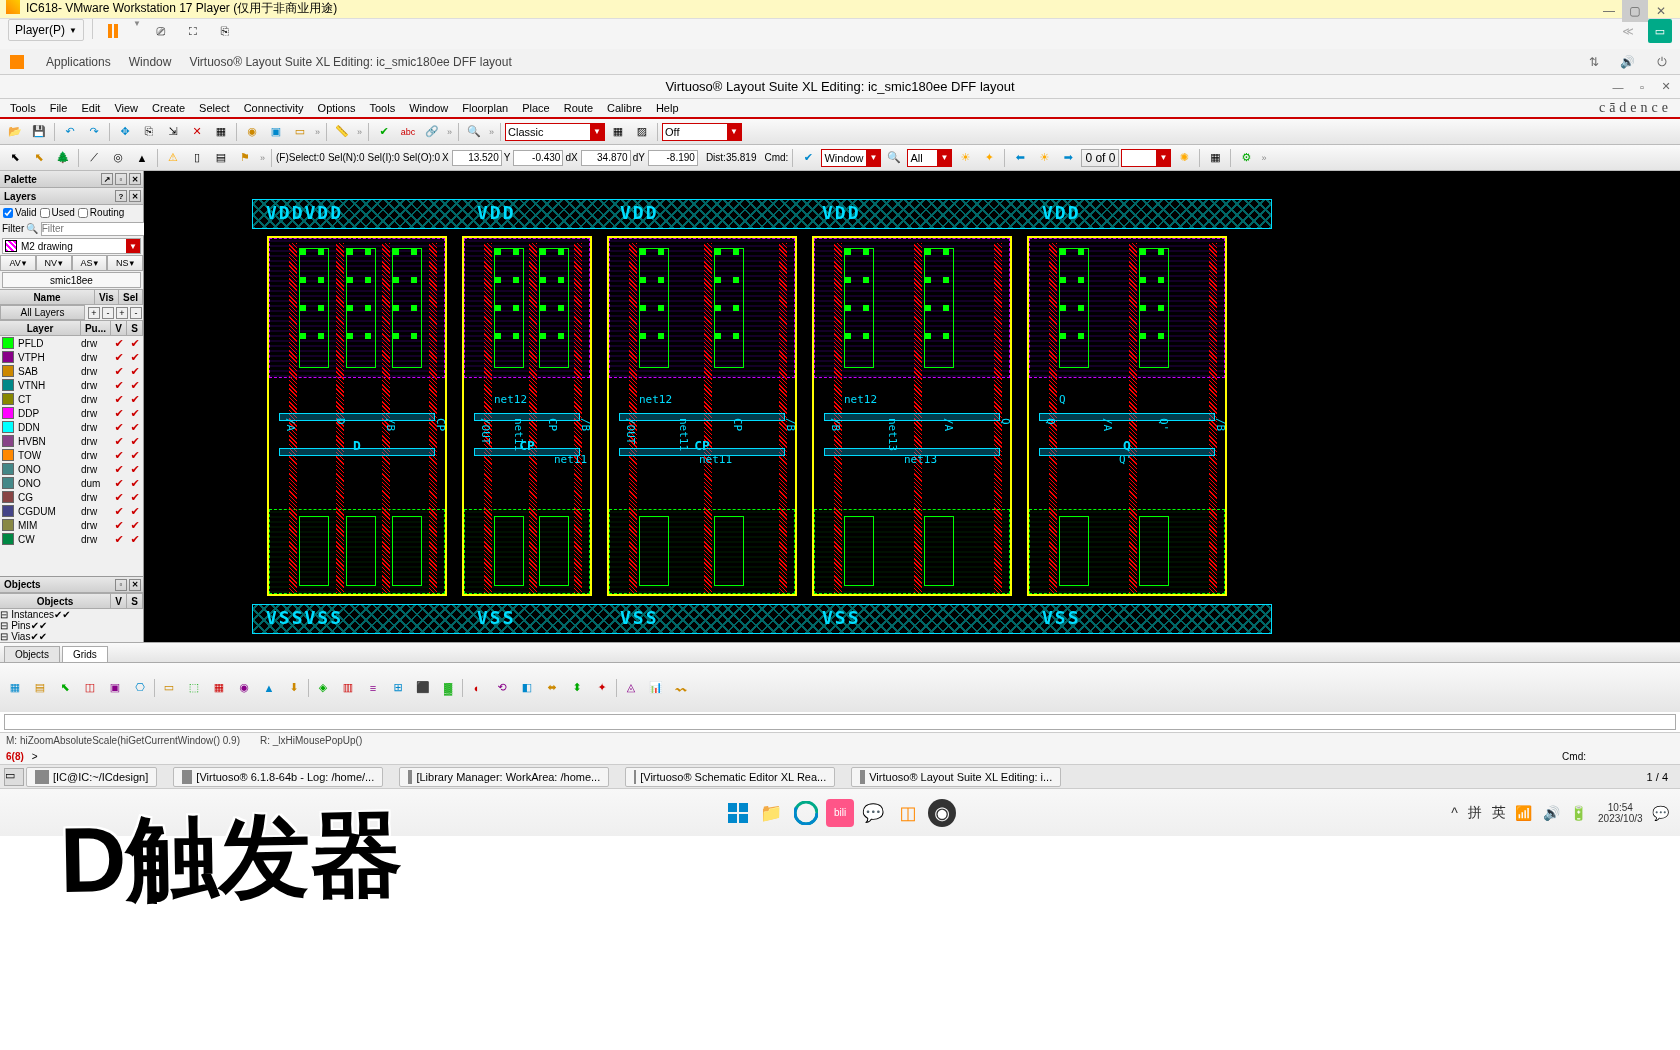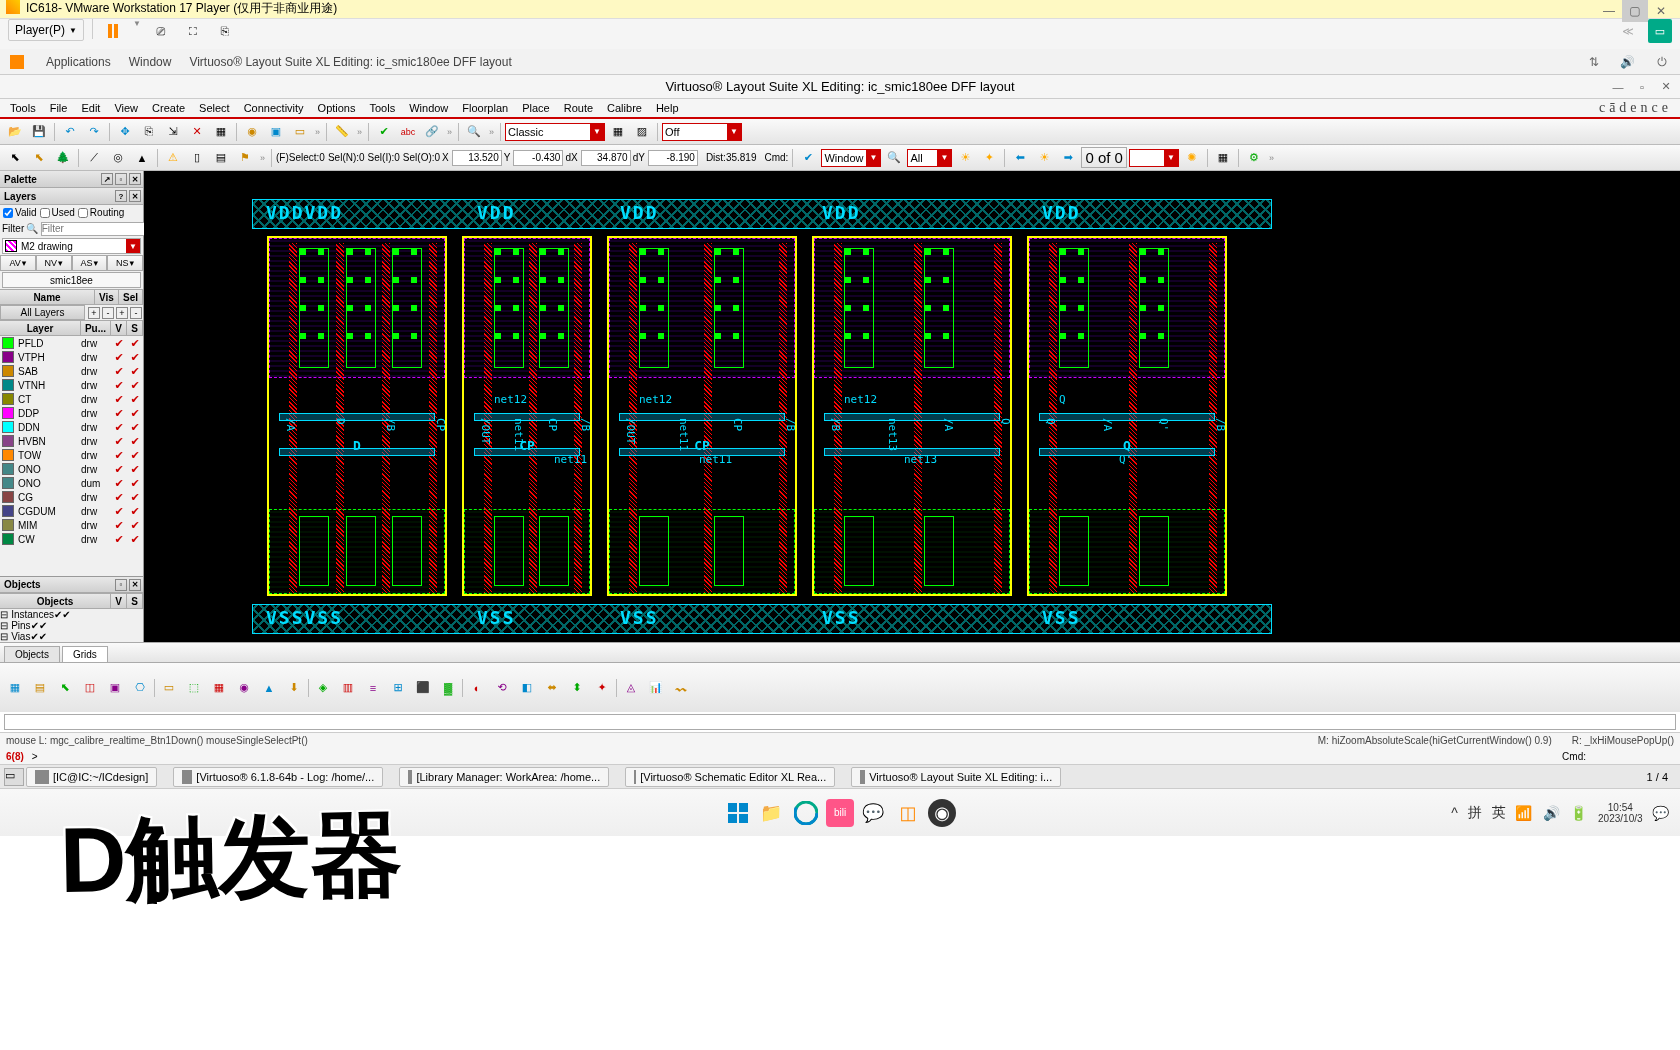--- a/index.html
+++ b/index.html
@@ -26,21 +26,21 @@
 .cadence-menu .brand{position:absolute;right:8px;font-family:Georgia,serif;letter-spacing:4px;font-size:14px;color:#444}
 .cadence-tb{height:26px;background:linear-gradient(#fafafa,#e5e5e5);border-bottom:1px solid #bbb;display:flex;align-items:center;padding:0 4px;gap:2px}
 .cadence-tb .tbtn{width:22px;height:20px;display:flex;align-items:center;justify-content:center;border:1px solid transparent;border-radius:2px}
 .cadence-tb .sep{width:1px;height:18px;background:#bbb;margin:0 2px}
 .cadence-tb .more{color:#888;font-size:9px;padding:0 2px}
 .cadence-tb select,.cadence-tb .sel{height:18px;font-size:11px;border:1px solid #c00;padding:0 2px}
 .cadence-tb .sel{background:#fff;display:flex;align-items:center;width:100px;position:relative}
 .cadence-tb .sel .arr{position:absolute;right:0;width:14px;height:16px;background:#c00;color:#fff;font-size:8px;display:flex;align-items:center;justify-content:center}
 .cadence-tb .coord{display:flex;align-items:center;gap:3px;font-size:10px}
 .cadence-tb .coord input{width:50px;height:16px;border:1px solid #aaa;font-size:10px;padding:0 2px;text-align:right}
-.cadence-tb .pager{font-size:15px;border:1px solid #aaa;padding:1px 3px}
+.cadence-tb .pager{font-size:12px;border:1px solid #aaa;padding:1px 3px}
 .main{display:flex;height:471px}
 .palette{width:144px;background:#f0f0f0;border-right:1px solid #999;display:flex;flex-direction:column;font-size:10px}
 .palette .hdr{height:17px;background:linear-gradient(#e8e8e8,#d0d0d0);border-bottom:1px solid #aaa;display:flex;align-items:center;padding:0 4px;font-weight:bold;position:relative}
 .palette .hdr .hbtns{position:absolute;right:2px;display:flex;gap:2px}
 .palette .hdr .hbtn{width:12px;height:12px;border:1px solid #888;font-size:8px;display:flex;align-items:center;justify-content:center}
 .palette .row{height:15px;display:flex;align-items:center;padding:0 3px;gap:3px}
 .palette .row label{display:flex;align-items:center;gap:2px}
 .palette .row input[type=checkbox]{width:10px;height:10px}
 .palette .filt{display:flex;align-items:center;height:17px;padding:0 2px;gap:2px}
 .palette .filt input{flex:1;height:14px;font-size:10px;border:1px solid #aaa}
@@ -777,21 +777,20 @@
     <span class="tbtn" style="color: rgb(204, 0, 0);">✦</span>
     <span class="sep" style="width: 1px; height: 18px; background: rgb(187, 187, 187);"></span>
     <span class="tbtn" style="color: rgb(136, 0, 136);">◬</span>
     <span class="tbtn" style="color: rgb(0, 136, 204);">📊</span>
     <span class="tbtn" style="color: rgb(204, 136, 0);">〰</span>
   </div>
 
 <div class="cmdline"></div>
 
 <div class="status">
-  <span class="s1">mouse L: mgc_calibre_realtime_Btn1Down() mouseSingleSelectPt()</span>
   <span>M: hiZoomAbsoluteScale(hiGetCurrentWindow() 0.9)</span>
   <span>R: _lxHiMousePopUp()</span>
 </div>
 <div class="status2">
   <span class="prompt">6(8)</span>
   <span>&gt;</span>
   <span class="cmdbox"></span>
   <span class="cmdlbl">Cmd:</span>
   <span style="width:80px"></span>
 </div>

